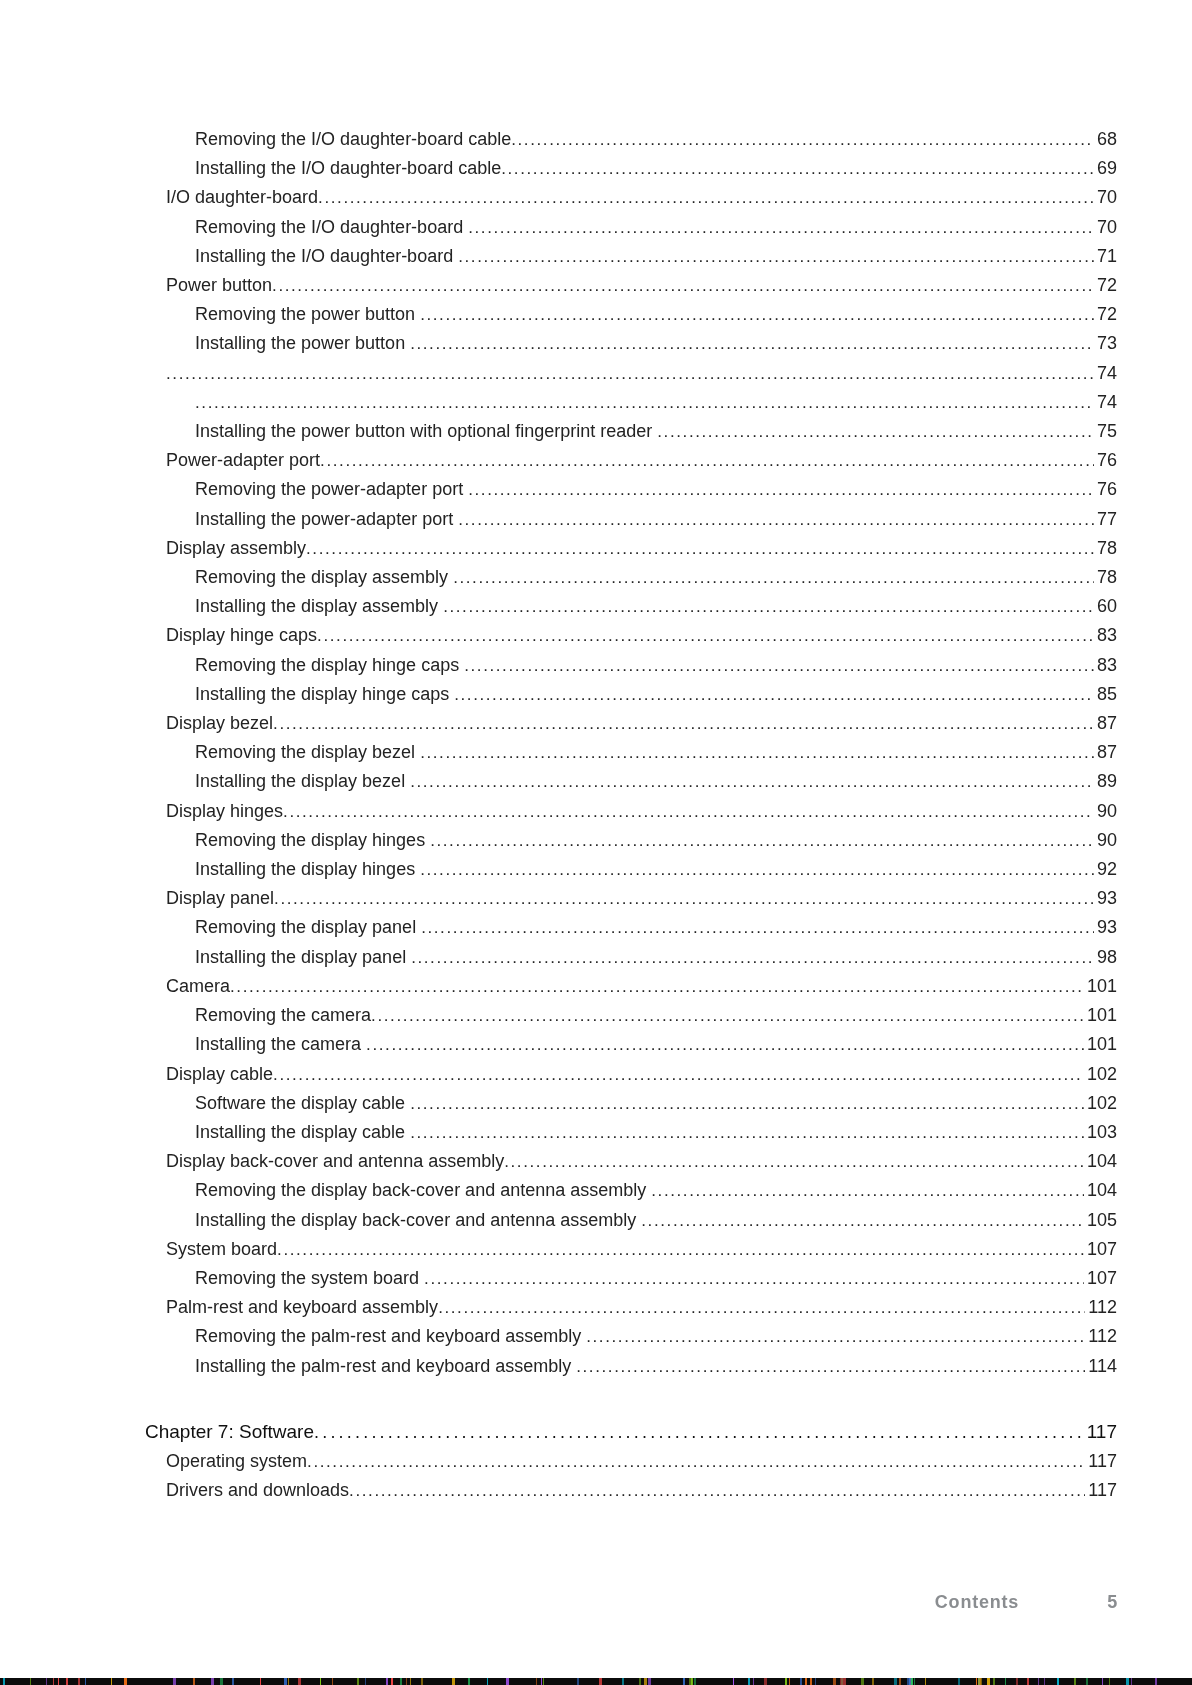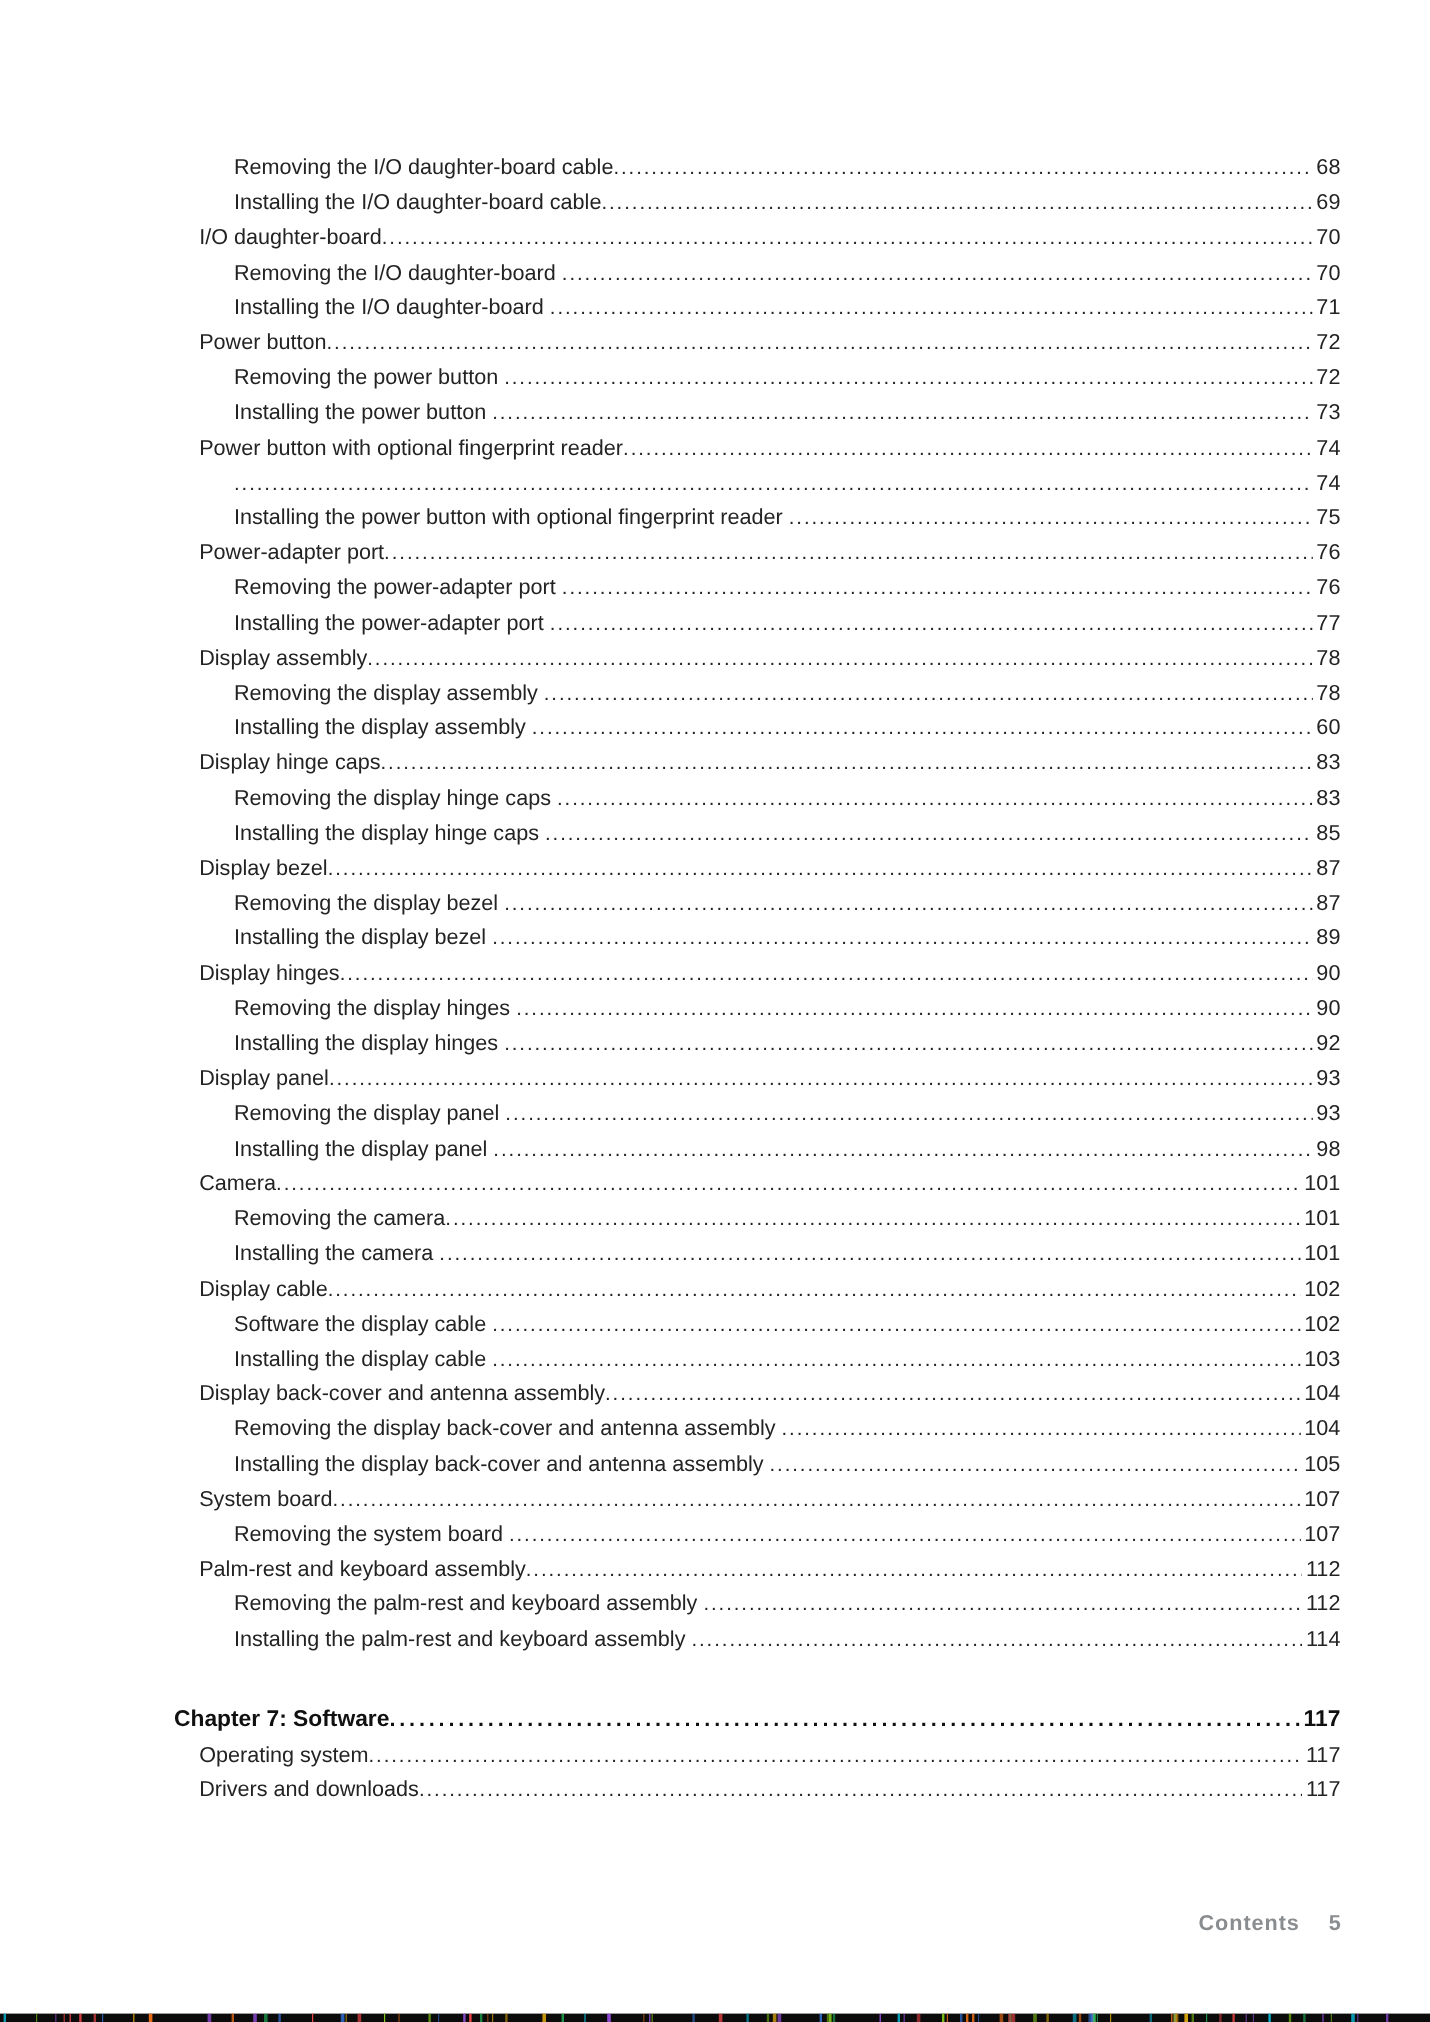--- a/index.html
+++ b/index.html
@@ -48,36 +48,36 @@
     flex: 0 0 auto;
     white-space: pre;
     padding-left: 3px;
   }
   .row.level-1 { padding-left: 21px; }
   .row.level-2 { padding-left: 50px; }
   .chapter-block {
     margin-top: 36px;
   }
   .row.chapter {
-    font-weight: 700;
+    font-weight: 400;
     font-size: 19px;
     line-height: 30px;
     color: var(--chapter-col, #101010);
   }
   .row.chapter .leader::after {
     letter-spacing: 3.2px;
     font-size: 18px;
   }
   .footer {
     position: absolute;
     top: 1592px;
     right: 74px;
     display: flex;
     align-items: baseline;
-    gap: 24px;
+    gap: 88px;
     font-size: 18px;
     font-weight: 700;
     letter-spacing: 0.8px;
     color: var(--footer-col, #8a8d90);
   }
   .artifact-bar {
     position: absolute;
     left: 0;
     top: 1678px;
     width: 100%;
@@ -130,21 +130,20 @@
         <span class="label">Removing the power button </span>
         <span class="leader"></span>
         <span class="pagenum">72</span>
       </div>
       <div class="row level-2">
         <span class="label">Installing the power button </span>
         <span class="leader"></span>
         <span class="pagenum">73</span>
       </div>
       <div class="row level-1">
-        <span class="label">Power button with optional fingerprint reader</span>
         <span class="leader"></span>
         <span class="pagenum">74</span>
       </div>
       <div class="row level-2">
         <span class="leader"></span>
         <span class="pagenum">74</span>
       </div>
       <div class="row level-2">
         <span class="label">Installing the power button with optional fingerprint reader </span>
         <span class="leader"></span>

